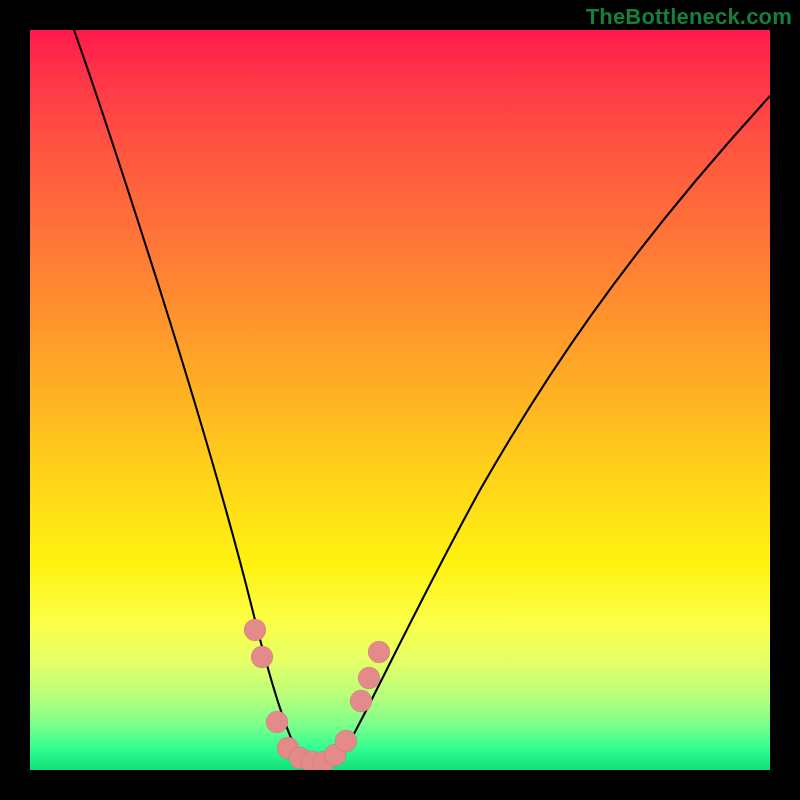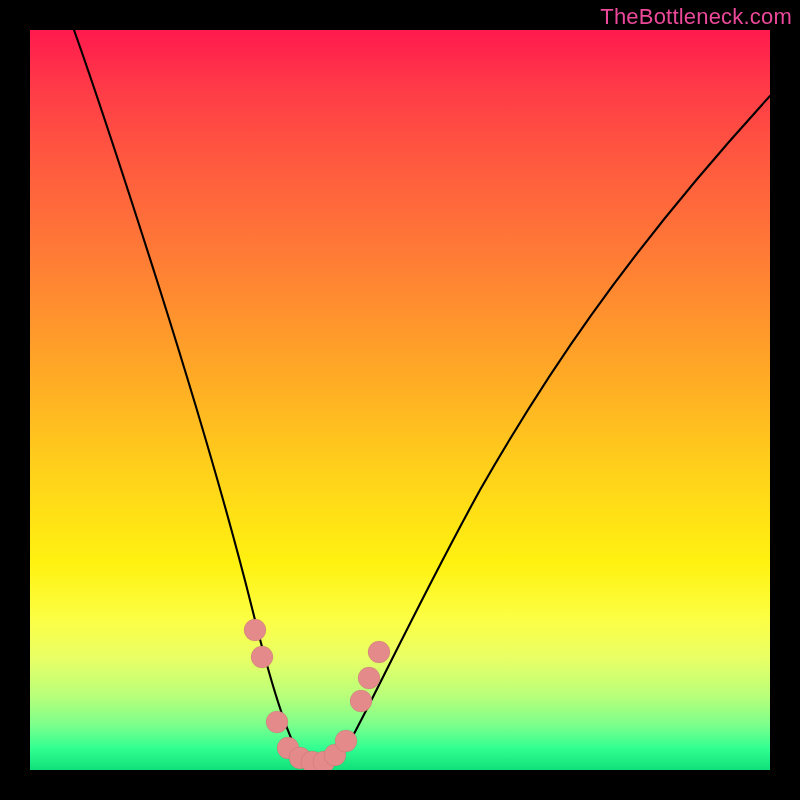--- a/index.html
+++ b/index.html
@@ -54,24 +54,24 @@
   }
   .marker {
     fill: #e58a8a;
     stroke: rgba(0,0,0,0.15);
     stroke-width: 0.5;
   }
   .watermark {
     position: absolute;
     top: 4px;
     right: 8px;
-    color: #ec4899;
+    color: #15803d;
     font-size: 22px;
     letter-spacing: 0.2px;
-    font-weight: 400;
+    font-weight: 700;
   }
 </style>
 </head>
 <body>
 
 <div class="frame">
   <div class="plot-area">
     <svg class="plot-svg" viewBox="0 0 740 740">
       <path class="curve" d="M 44 0
            C 60 45, 95 150, 130 260

